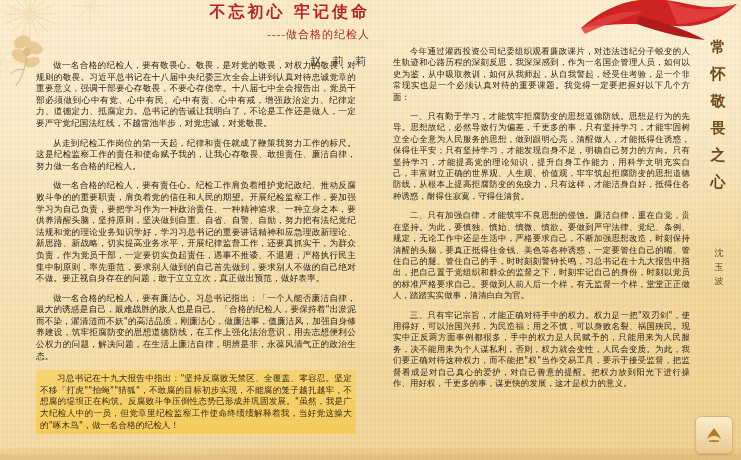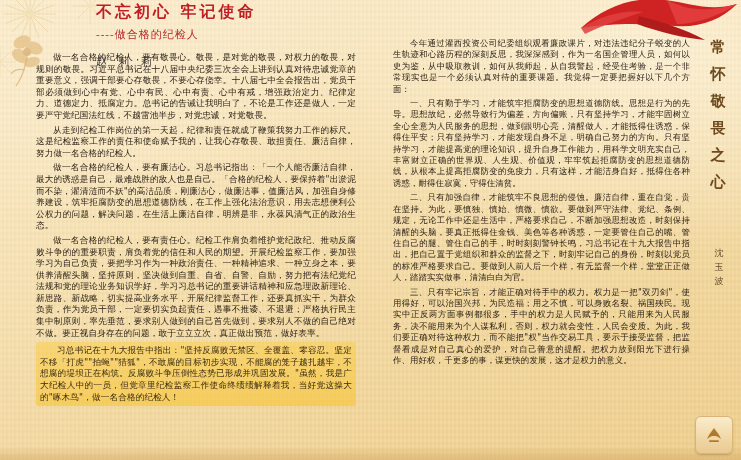--- a/index.html
+++ b/index.html
@@ -57,24 +57,24 @@
     position: absolute;
     right: 2px;
     top: -6px;
     width: 160px;
     height: 54px;
   }
 
   
   .header {
     position: absolute;
-    left: 96px;
+    left: 80px;
     top: 2px;
     width: 290px;
-    text-align: left;
+    text-align: right;
   }
   .slogan {
     font-family: "DejaVu Sans", sans-serif;
     font-weight: bold;
     font-size: 16px;
     letter-spacing: 3px;
     color: #c01f1f;
     text-shadow: 0 1px 0 rgba(255,255,255,0.5);
     white-space: nowrap;
   }
@@ -110,21 +110,21 @@
     width: 297px;
     height: 404px;
   }
   .para {
     font-family: "DejaVu Sans", sans-serif;
     font-size: 8.6px;
     line-height: 11.6px;
     color: #2c2217;
     text-align: justify;
     text-indent: 17px;
-    margin: 0 0 3px 0;
+    margin: 8px 0 3px 0;
     letter-spacing: 0.15px;
   }
   .col-right .para {
     font-size: 8.4px;
     line-height: 11.4px;
   }
 
   
   .para.highlight {
     background: linear-gradient(180deg, rgba(250,206,75,0.55) 0%, rgba(247,196,52,0.62) 100%);
@@ -247,28 +247,28 @@
 
   <div class="header">
     <div class="slogan">不忘初心 牢记使命</div>
     <div class="subslogan">----做合格的纪检人</div>
     <div class="byline">赵 莉 莉</div>
   </div>
 
   <div class="col-left">
     <p class="para">做一名合格的纪检人，要有敬畏心。敬畏，是对党的敬畏，对权力的敬畏，对规则的敬畏。习近平总书记在十八届中央纪委三次全会上讲到认真对待忠诚党章的重要意义，强调干部要心存敬畏，不要心存侥幸。十八届七中全会报告出，党员干部必须做到心中有党、心中有民、心中有责、心中有戒，增强政治定力、纪律定力、道德定力、抵腐定力。总书记的告诫让我明白了，不论是工作还是做人，一定要严守党纪国法红线，不越雷池半步，对党忠诚，对党敬畏。</p>
     <p class="para">从走到纪检工作岗位的第一天起，纪律和责任就成了鞭策我努力工作的标尺。这是纪检监察工作的责任和使命赋予我的，让我心存敬畏、敢担责任、廉洁自律，努力做一名合格的纪检人。</p>
+    <p class="para">做一名合格的纪检人，要有责任心。纪检工作肩负着维护党纪政纪、推动反腐败斗争的的重要职责，肩负着党的信任和人民的期望。开展纪检监察工作，要加强学习为自己负责，要把学习作为一种政治责任、一种精神追求、一种立身之本，要供养清醒头脑，坚持原则，坚决做到自重、自省、自警、自励，努力把有法纪党纪法规和党的理论业务知识学好，学习习总书记的重要讲话精神和应急理政新理论、新思路、新战略，切实提高业务水平，开展纪律监督工作，还要真抓实干，为群众负责，作为党员干部，一定要切实负起责任，遇事不推诿、不退避；严格执行民主集中制原则，率先垂范，要求别人做到的自己首先做到，要求别人不做的自己绝对不做。要正视自身存在的问题，敢于立立立次，真正做出预范，做好表率。</p>
     <p class="para">做一名合格的纪检人，要有廉洁心。习总书记指出：「一个人能否廉洁自律，最大的诱惑是自己，最难战胜的敌人也是自己。「合格的纪检人，要保持着"出淤泥而不染，濯清涟而不妖"的高洁品质，刚廉洁心，做廉洁事，值廉洁风，加强自身修养建设，筑牢拒腐防变的思想道德防线，在工作上强化法治意识，用去志想便利公公权力的问题，解决问题，在生活上廉洁自律，明辨是非，永葆风清气正的政治生态。</p>
-    <p class="para">做一名合格的纪检人，要有责任心。纪检工作肩负着维护党纪政纪、推动反腐败斗争的的重要职责，肩负着党的信任和人民的期望。开展纪检监察工作，要加强学习为自己负责，要把学习作为一种政治责任、一种精神追求、一种立身之本，要供养清醒头脑，坚持原则，坚决做到自重、自省、自警、自励，努力把有法纪党纪法规和党的理论业务知识学好，学习习总书记的重要讲话精神和应急理政新理论、新思路、新战略，切实提高业务水平，开展纪律监督工作，还要真抓实干，为群众负责，作为党员干部，一定要切实负起责任，遇事不推诿、不退避；严格执行民主集中制原则，率先垂范，要求别人做到的自己首先做到，要求别人不做的自己绝对不做。要正视自身存在的问题，敢于立立立次，真正做出预范，做好表率。</p>
     <p class="para highlight">习总书记在十九大报告中指出："坚持反腐败无禁区、全覆盖、零容忍。坚定不移「打虎""拍蝇""猎狐"，不敢腐的目标初步实现，不能腐的笼子越扎越牢，不想腐的堤坝正在构筑。反腐败斗争压倒性态势已形成并巩固发展。"虽然，我是广大纪检人中的一员，但党章里纪检监察工作使命终绩绩解释着我，当好党这操大的"啄木鸟"，做一名合格的纪检人！</p>
   </div>
 
   <div class="col-right">
     <p class="para">今年通过灌西投资公司纪委组织观看廉政课片，对违法违纪分子蜕变的人生轨迹和心路历程的深刻反思，我深深感到，作为一名国企管理人员，如何以史为鉴，从中吸取教训，如何从我师起，从自我警起，经受住考验，是一个非常现实也是一个必须认真对待的重要课题。我觉得一定要把握好以下几个方面：</p>
-    <p class="para">一、只有勤于学习，才能筑牢拒腐防变的思想道德防线。思想是行为的先导。思想故纪，必然导致行为偏差，方向偏账，只有坚持学习，才能牢固树立全心全意为人民服务的思想，做到跟明心亮，清醒做人，才能抵得住诱惑，保得住平安；只有坚持学习，才能发现自身不足，明确自己努力的方向。只有坚持学习，才能提高党的理论知识，提升自身工作能力，用科学文明充实自己，丰富财立正确的世界观、人生观、价值观，牢牢筑起拒腐防变的思想道德防线，从根本上提高拒腐防变的免疫力，只有这样，才能洁身自好，抵得住各种诱惑，耐得住寂寞，守得住清贫。</p>
+    <p class="para">一、只有勤于学习，才能筑牢拒腐防变的思想道德防线。思想是行为的先导。思想故纪，必然导致行为偏差，千更多的事，只有坚持学习，才能牢固树立全心全意为人民服务的思想，做到跟明心亮，清醒做人，才能抵得住诱惑，保得住平安；只有坚持学习，才能发现自身不足，明确自己努力的方向。只有坚持学习，才能提高党的理论知识，提升自身工作能力，用科学文明充实自己，丰富财立正确的世界观、人生观、价值观，牢牢筑起拒腐防变的思想道德防线，从根本上提高拒腐防变的免疫力，只有这样，才能洁身自好，抵得住各种诱惑，耐得住寂寞，守得住清贫。</p>
     <p class="para">二、只有加强自律，才能筑牢不良思想的侵蚀。廉洁自律，重在自觉，贵在坚持。为此，要慎独、慎始、慎微、慎欲。要做到严守法律、党纪、条例、规定，无论工作中还是生活中，严格要求自己，不断加强思想改造，时刻保持清醒的头脑，要真正抵得住金钱、美色等各种诱惑，一定要管住自己的嘴、管住自己的腿、管住自己的手，时时刻刻警钟长鸣，习总书记在十九大报告中指出，把自己置于党组织和群众的监督之下，时刻牢记自己的身份，时刻以党员的标准严格要求自己。要做到人前人后一个样，有无监督一个样，堂堂正正做人，踏踏实实做事，清清白白为官。</p>
     <p class="para">三、只有牢记宗旨，才能正确对待手中的权力。权力是一把"双刃剑"，使用得好，可以治国兴邦，为民造福；用之不慎，可以身败名裂、祸国殃民。现实中正反两方面事例都很多，手中的权力是人民赋予的，只能用来为人民服务，决不能用来为个人谋私利，否则，权力就会变性，人民会变质。为此，我们要正确对待这种权力，而不能把"权"当作交易工具，要示于接受监督，把监督看成是对自己真心的爱护，对自己善意的提醒。把权力放到阳光下进行操作、用好权，千更多的事，谋更快的发展，这才是权力的意义。</p>
   </div>
 
   <div class="vert-title">
     <span>常</span>
     <span>怀</span>
     <span>敬</span>
     <span>畏</span>
     <span>之</span>

